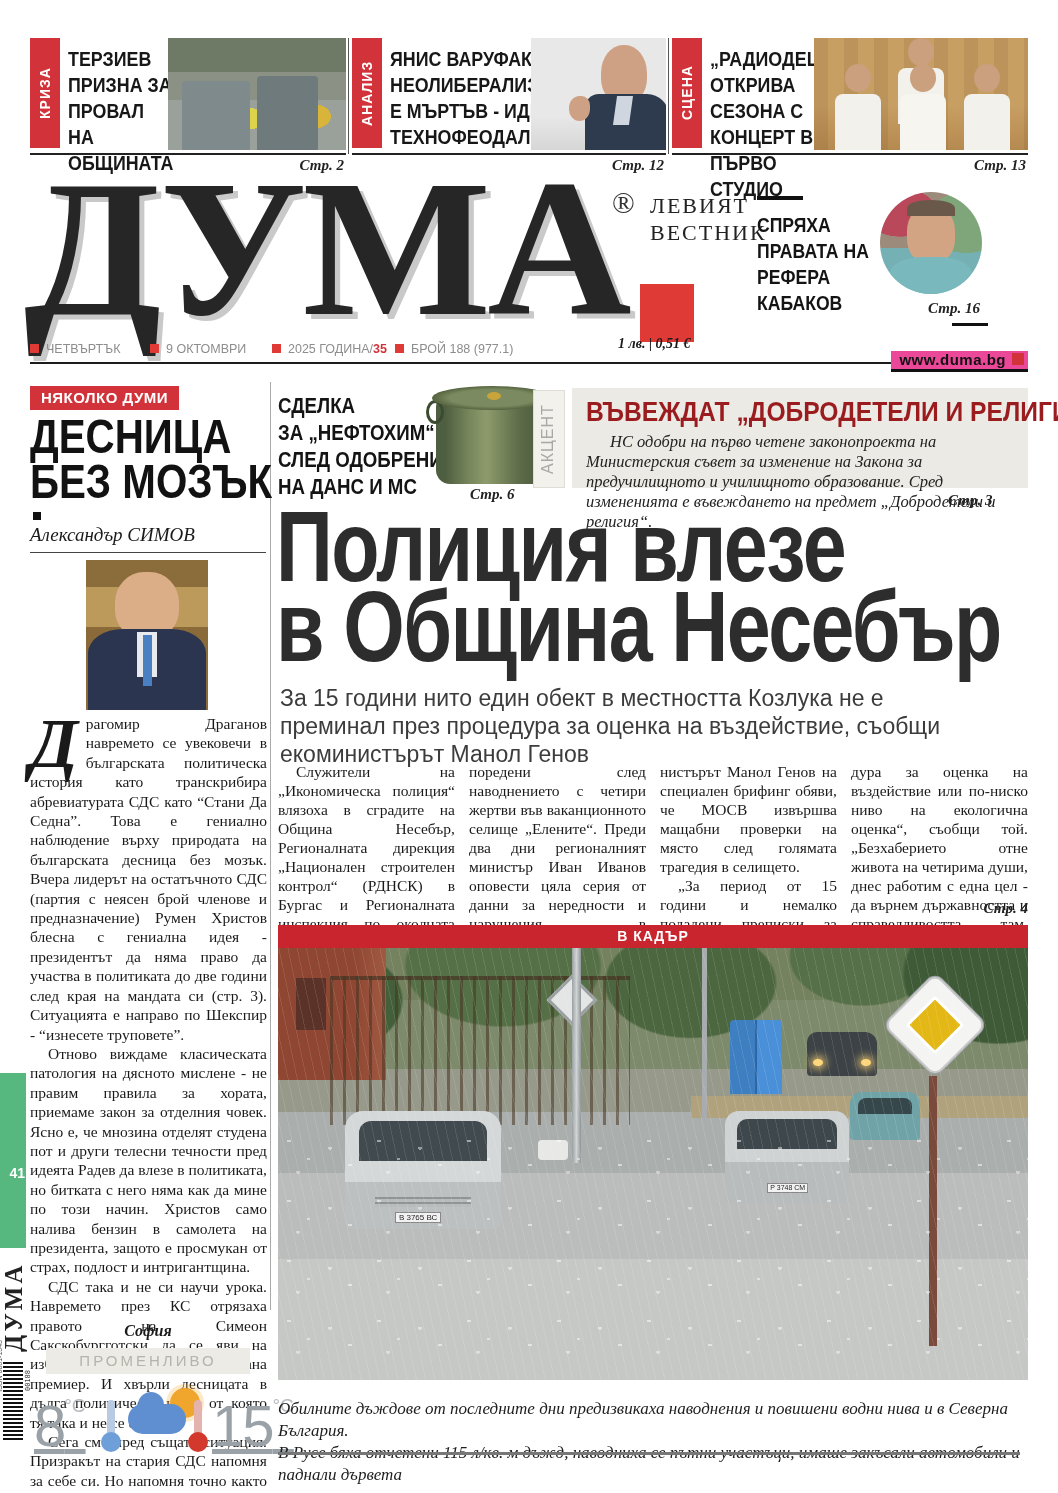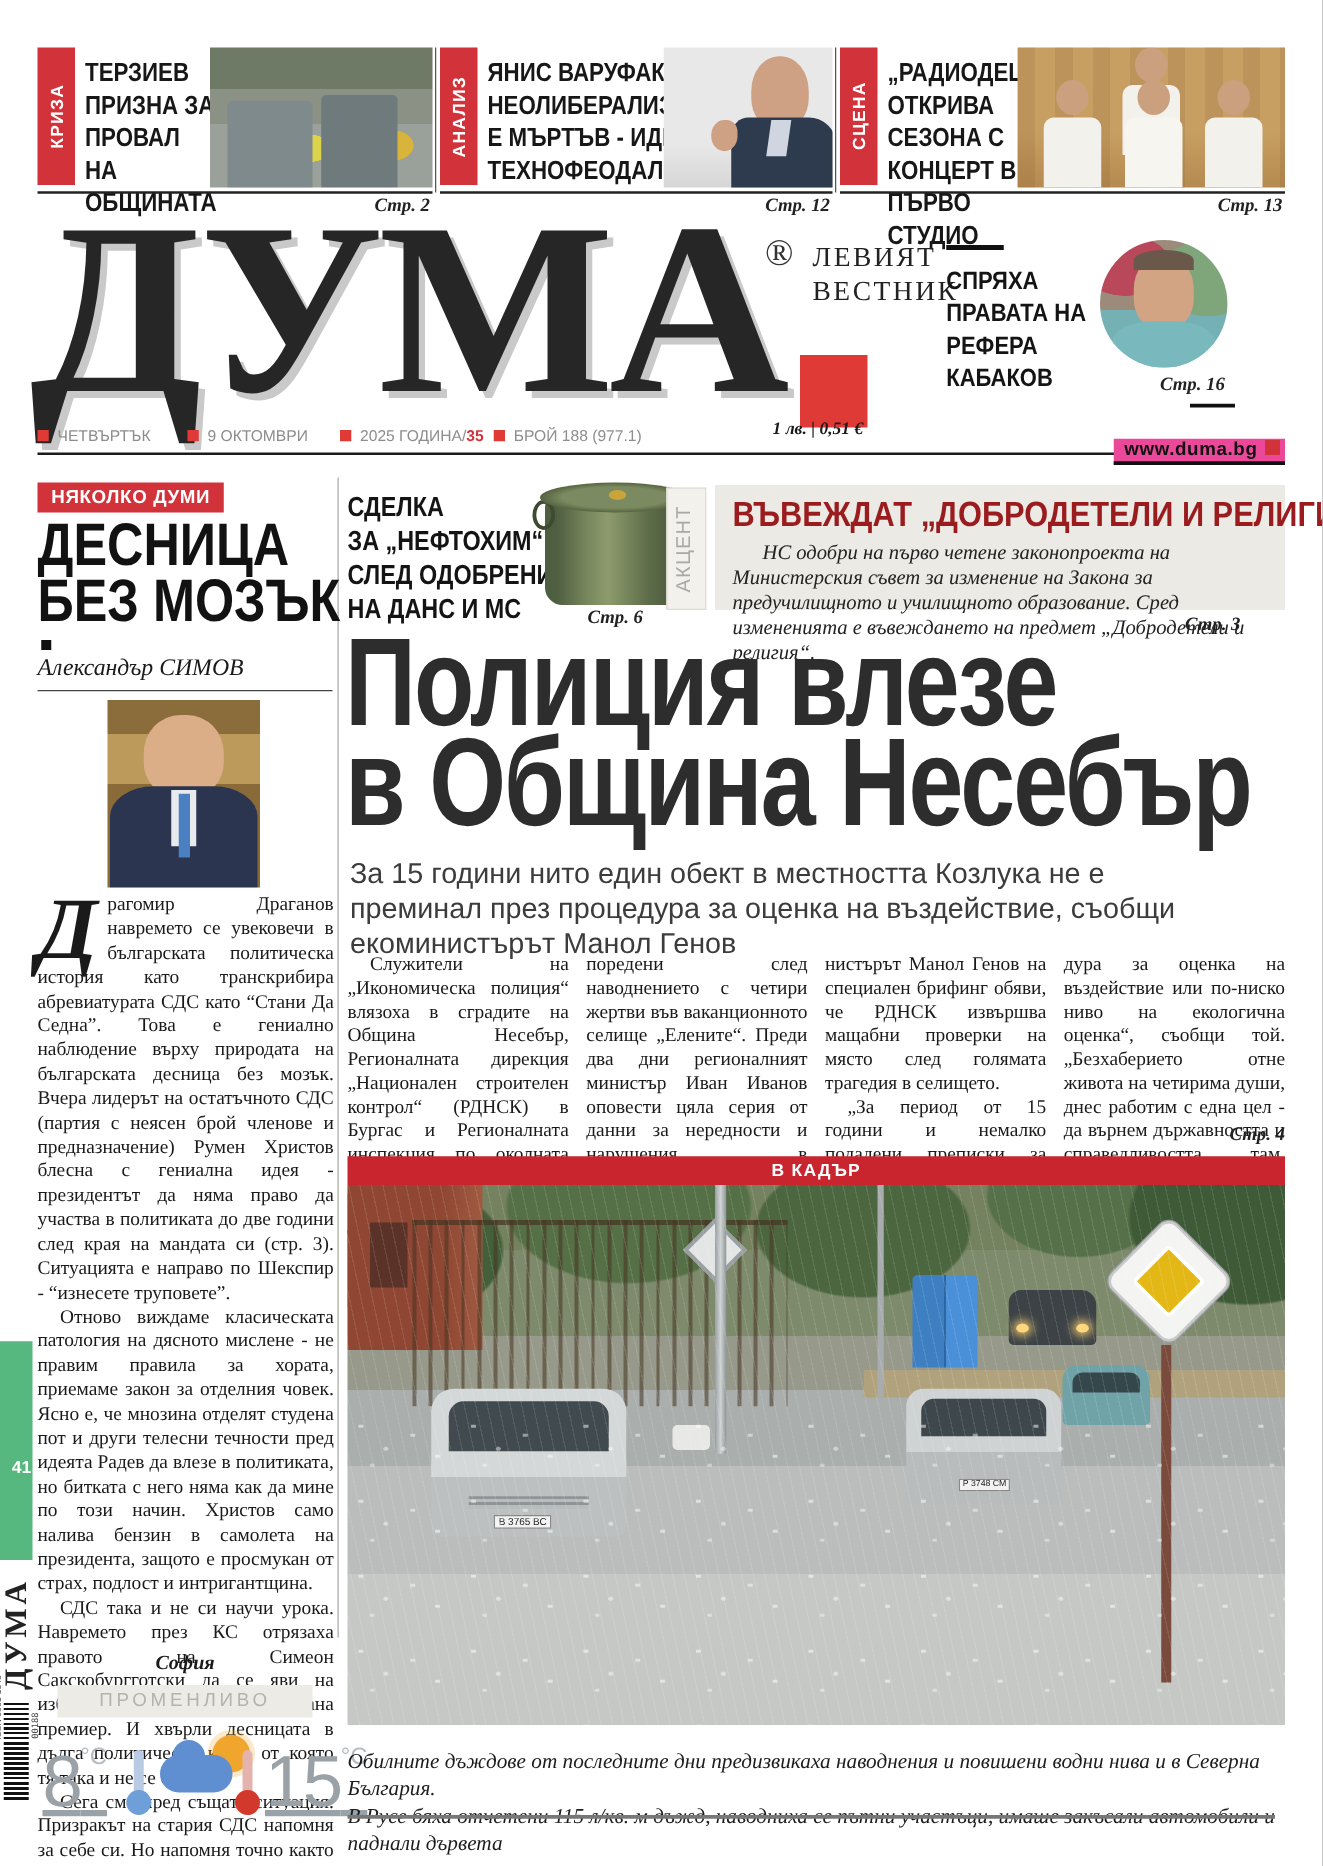--- a/index.html
+++ b/index.html
@@ -365,21 +365,21 @@
   <div class="abs deck">За 15 години нито един обект в местността Козлука не е преминал през процедура за оценка на въздействие, съобщи екоминистърът Манол Генов</div>
   <div class="abs cols">
     <div class="col">
       <p class="ind">Служители на „Икономическа полиция“ влязоха в сградите на Община Несебър, Регионалната дирекция „Национален строителен контрол“ (РДНСК) в Бургас и Регионалната инспекция по околната среда и водите (РИОСВ). На място бяха иззети документи във връзка с проверките, раз-</p>
     </div>
     <div class="col">
       <p>поредени след наводнението с четири жертви във ваканционното селище „Елените“. Преди два дни регионалният министър Иван Иванов оповести цяла серия от данни за нередности и нарушения в строителните книжа след проверките в „Елените“.</p>
       <p class="ind">Междувременно екоми-</p>
     </div>
     <div class="col">
-      <p>нистърът Манол Генов на специален брифинг обяви, че РДНСК извършва мащабни проверки на място след голямата трагедия в селището.</p>
+      <p>нистърът Манол Генов на специален брифинг обяви, че МОСВ извършва мащабни проверки на място след голямата трагедия в селището.</p>
       <p class="ind">„За период от 15 години и немалко подадени преписки за обекти в местността Козлука, няма досие на нито един обект, преминал през проце-</p>
     </div>
     <div class="col">
       <p>дура за оценка на въздействие или по-ниско ниво на екологична оценка“, съобщи той. „Безхаберието отне живота на четирима души, днес работим с една цел - да върнем държавността и справедливостта там, където им е мястото“, категоричен бе Генов.</p>
     </div>
   </div>
   <div class="abs str4 pgref">Стр. 4</div>
 
   <div class="abs kadar">В КАДЪР</div>
   <div class="abs flood">

